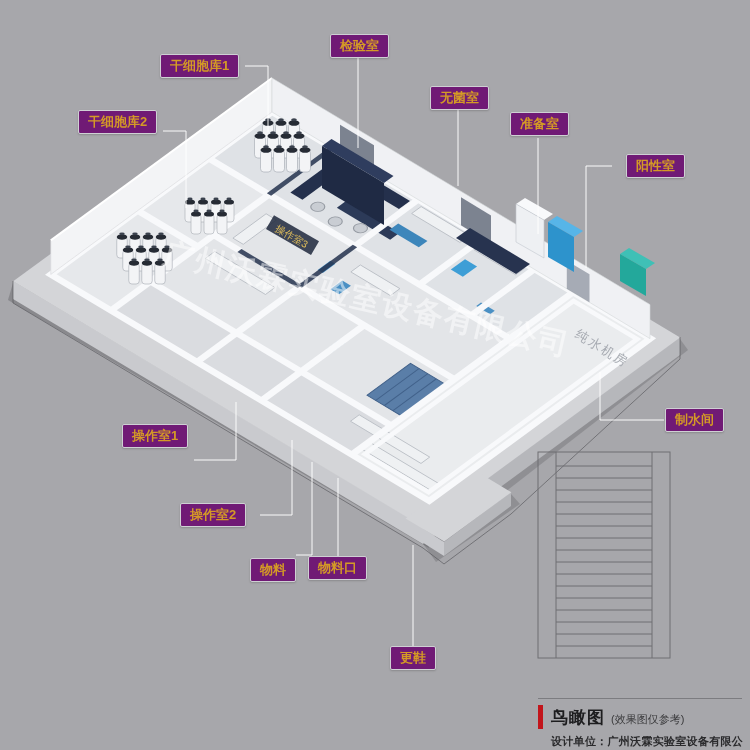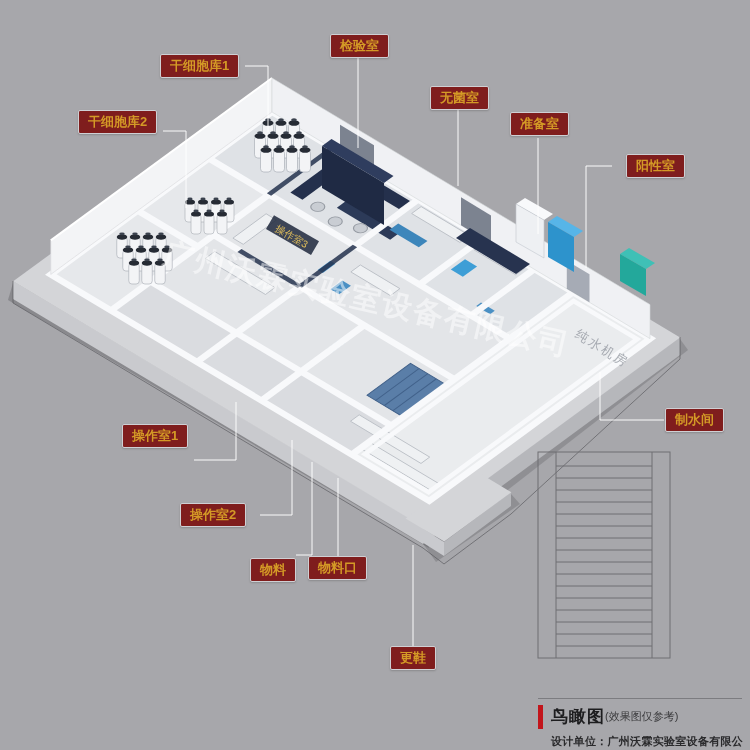--- a/index.html
+++ b/index.html
@@ -3,37 +3,37 @@
 <meta charset="utf-8">
 <style>
   *{box-sizing:border-box;margin:0;padding:0}
   html,body{width:750px;height:750px}
   body{font-family:"Liberation Sans","DejaVu Sans",sans-serif}
   #stage{position:relative;width:750px;height:750px;background:var(--bg,#a7a7ab);overflow:hidden}
   svg{position:absolute;left:0;top:0}
   svg text{font-family:"Liberation Sans","DejaVu Sans",sans-serif}
   .callout{
     position:absolute;
-    background:#7f1d1d;
+    background:#701a75;
     border:1px solid #cfd0d4;
     border-radius:2px;
     padding:3px 9px;
     font-size:13px;font-weight:bold;
     color:var(--label-text,#d49a26);
     white-space:nowrap;
     box-shadow:0 1px 2px rgba(0,0,0,.18);
     line-height:1.2;
     text-align:right;
   }
   .titleblock{position:absolute;left:538px;top:698px;width:206px}
   .tb-line{height:1px;background:#7c7c80;width:204px}
-  .tb-row{display:flex;align-items:flex-start;margin-top:6px}
+  .tb-row{display:flex;align-items:center;margin-top:6px}
   .tb-redbar{width:5px;height:24px;background:var(--accent-red,#c2151b);margin-right:8px}
   .tb-title{font-size:17px;font-weight:bold;color:#1d1d1f;letter-spacing:1px}
-  .tb-note{font-size:11px;color:#3a3a3c;padding-top:4px}
+  .tb-note{font-size:11px;color:#3a3a3c;margin-left:6px;padding-top:4px}
   .tb-designer{font-size:11px;font-weight:bold;color:#2a2a2c;margin-top:5px;padding-left:13px;letter-spacing:.3px}
 </style>
 </head>
 <body>
 
 <div id="stage">
 
 <svg width="750" height="750" viewBox="0 0 750 750">
   <defs>
     <g id="tank">

